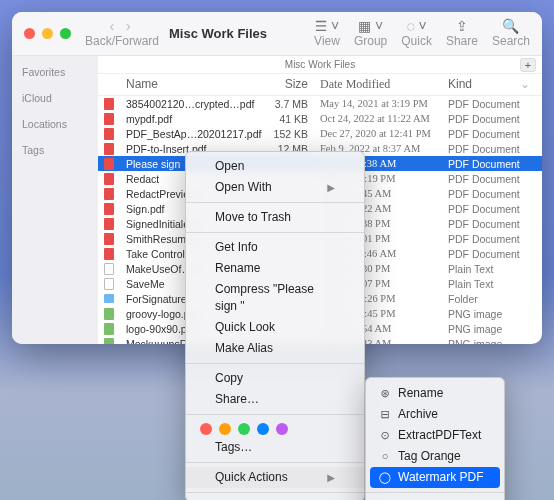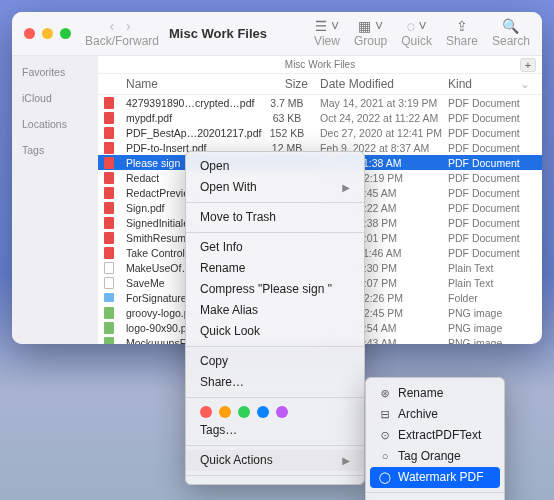--- a/index.html
+++ b/index.html
@@ -16,36 +16,36 @@
   .tb { display: flex; flex-direction: column; align-items: center; margin-left: 14px; color: #777; }
   .tb .ic { font-size: 14px; line-height: 1; color: #777; }
   .body { flex: 1; display: flex; overflow: hidden; }
   .sidebar { width: 86px; background: #efeef2; padding: 10px 10px; font-size: 10.5px; color: #8a8a8e; }
   .sidebar div { margin-bottom: 14px; }
   .main { flex: 1; display: flex; flex-direction: column; overflow: hidden; }
   .pathbar { font-size: 10px; color: #777; text-align: center; padding: 3px 0; border-bottom: 1px solid #eee; position: relative; }
   .plus { position: absolute; right: 6px; top: 2px; width: 16px; height: 14px; background: #eee; border: 1px solid #ddd; border-radius: 3px; font-size: 11px; line-height: 12px; text-align: center; color: #666; }
   .cols { display: flex; font-size: 12px; color: #666; border-bottom: 1px solid #eee; padding: 3px 0; }
   .cols > div, .row > div { padding: 0 6px; }
-  .c-ic { width: 22px; } .c-name { width: 140px; } .c-size { width: 54px; text-align: right; } .c-date { width: 128px; } .c-kind { flex: 1; }
+  .c-ic { width: 22px; } .c-name { width: 140px; } .c-size { width: 54px; text-align: right; } .c-date { width: 128px; font-family: Liberation Serif, serif; } .c-kind { flex: 1; }
   .cols .chev { float: right; color: #bbb; margin-right: 6px; }
   .rows { flex: 1; overflow: hidden; font-size: 10.5px; color: #333; }
   .row { display: flex; height: 15px; align-items: center; white-space: nowrap; }
   .row .fi { width: 22px; display: flex; justify-content: center; }
   .row .fi span { width: 10px; height: 12px; border-radius: 1px; display: inline-block; }
   .fi-pdf { background: #e94b4b; } .fi-txt { background: #fff; border: 1px solid #bbb; } .fi-png { background: #7bbf6a; } .fi-fld { background: #6fb7f0; border-radius: 2px; height: 9px !important; }
   .row.sel { background: #1f6fe5; color: #fff; }
   .row.sel .c-date, .row.sel .c-kind { color: #fff; }
   .row .c-date, .row .c-kind { color: #777; }
-  .row .c-size { color: #555; text-align: center; }
+  .row .c-size { color: #555; }
   .row.sel .c-size { color: #fff; }
 
   .ctx { position: absolute; background: #f3f3f5ee; backdrop-filter: blur(6px); border: 1px solid #c9c9cc; border-radius: 6px; box-shadow: 0 8px 30px rgba(0,0,0,0.3); font-size: 12px; color: #222; padding: 4px 0; }
   .ctx1 { left: 185px; top: 151px; width: 180px; }
-  .ctx .mi { padding: 2px 14px; line-height: 17px; display: flex; align-items: center; justify-content: space-between; }
+  .ctx .mi { padding: 2px 29px; line-height: 17px; display: flex; align-items: center; justify-content: space-between; }
   .ctx .mi .arw { color: #888; font-size: 10px; }
   .ctx .sep { height: 1px; background: #d6d6d9; margin: 4px 0; }
   .ctx .tagrow { display: flex; gap: 7px; padding: 4px 14px 2px; }
   .tagrow span { width: 12px; height: 12px; border-radius: 50%; }
   .tg-r{background:#ff5f57;} .tg-o{background:#ff9f0a;} .tg-g{background:#30d158;} .tg-b{background:#0a84ff;} .tg-p{background:#bf5af2;}
   .mi.hi { background: #e8e8ea; }
 
   .ctx2 { left: 365px; top: 377px; width: 140px; padding: 5px 0; }
   .ctx2 .mi { padding: 2px 12px; gap: 6px; justify-content: flex-start; }
   .ctx2 .mi .qi { width: 14px; display: inline-flex; justify-content: center; color: #555; font-size: 11px; }
@@ -107,31 +107,31 @@
         <div class="c-name">Name</div>
         <div class="c-size">Size</div>
         <div class="c-date">Date Modified</div>
         <div class="c-kind"><span>Kind</span><span class="chev">⌄</span></div>
       </div>
       <div class="rows" id="rows">
           <div class="row">
             <div class="fi">
               <span class="fi-pdf"></span>
             </div>
-            <div class="c-name">4279391890…crypted…pdf</div>
+            <div class="c-name">3854002120…crypted…pdf</div>
             <div class="c-size">3.7 MB</div>
             <div class="c-date">May 14, 2021 at 3:19 PM</div>
             <div class="c-kind">PDF Document</div>
           </div>
           <div class="row">
             <div class="fi">
               <span class="fi-pdf"></span>
             </div>
             <div class="c-name">mypdf.pdf</div>
-            <div class="c-size">63 KB</div>
+            <div class="c-size">41 KB</div>
             <div class="c-date">Oct 24, 2022 at 11:22 AM</div>
             <div class="c-kind">PDF Document</div>
           </div>
           <div class="row">
             <div class="fi">
               <span class="fi-pdf"></span>
             </div>
             <div class="c-name">PDF_BestAp…20201217.pdf</div>
             <div class="c-size">152 KB</div>
             <div class="c-date">Dec 27, 2020 at 12:41 PM</div>
@@ -284,24 +284,24 @@
   <div class="mi">
       <span>Get Info</span>
     </div>
   <div class="mi">
       <span>Rename</span>
     </div>
   <div class="mi">
       <span>Compress "Please sign "</span>
     </div>
   <div class="mi">
+      <span>Quick Look</span>
+    </div>
+  <div class="mi">
       <span>Make Alias</span>
-    </div>
-  <div class="mi">
-      <span>Quick Look</span>
     </div>
   <div class="sep"></div>
   <div class="mi">
       <span>Copy</span>
     </div>
   <div class="mi">
       <span>Share…</span>
     </div>
   <div class="sep"></div>
   <div class="tagrow">

